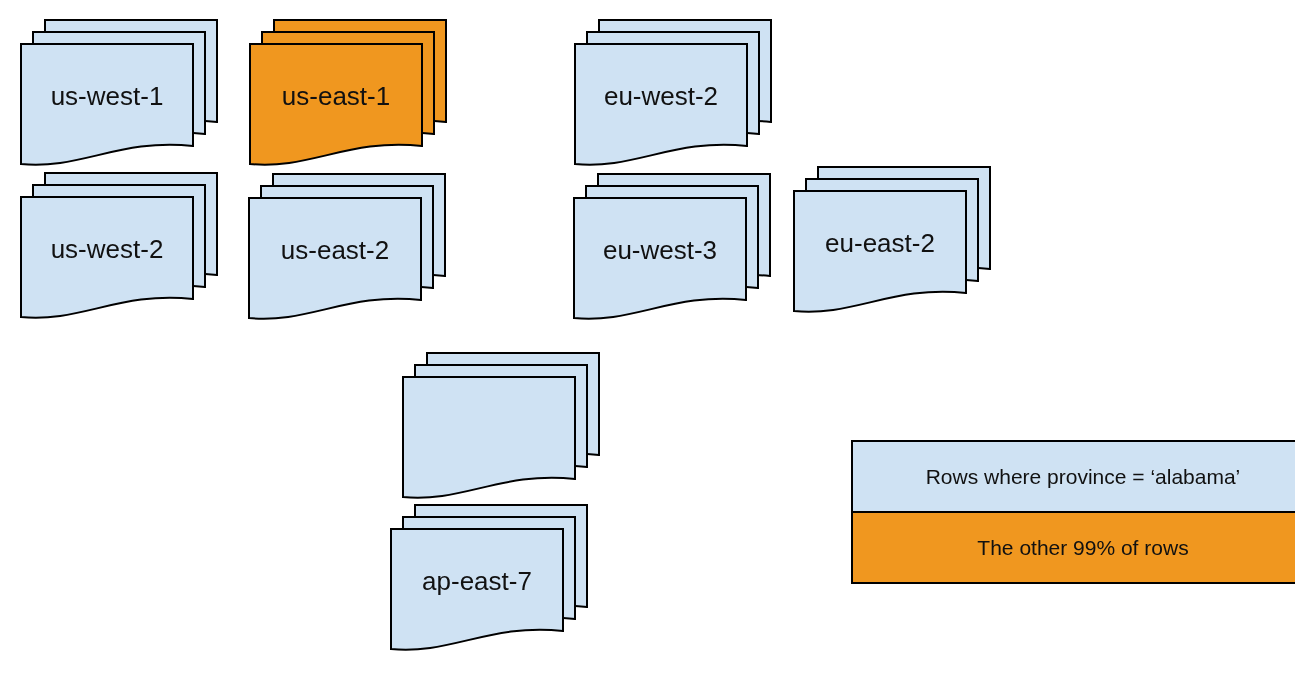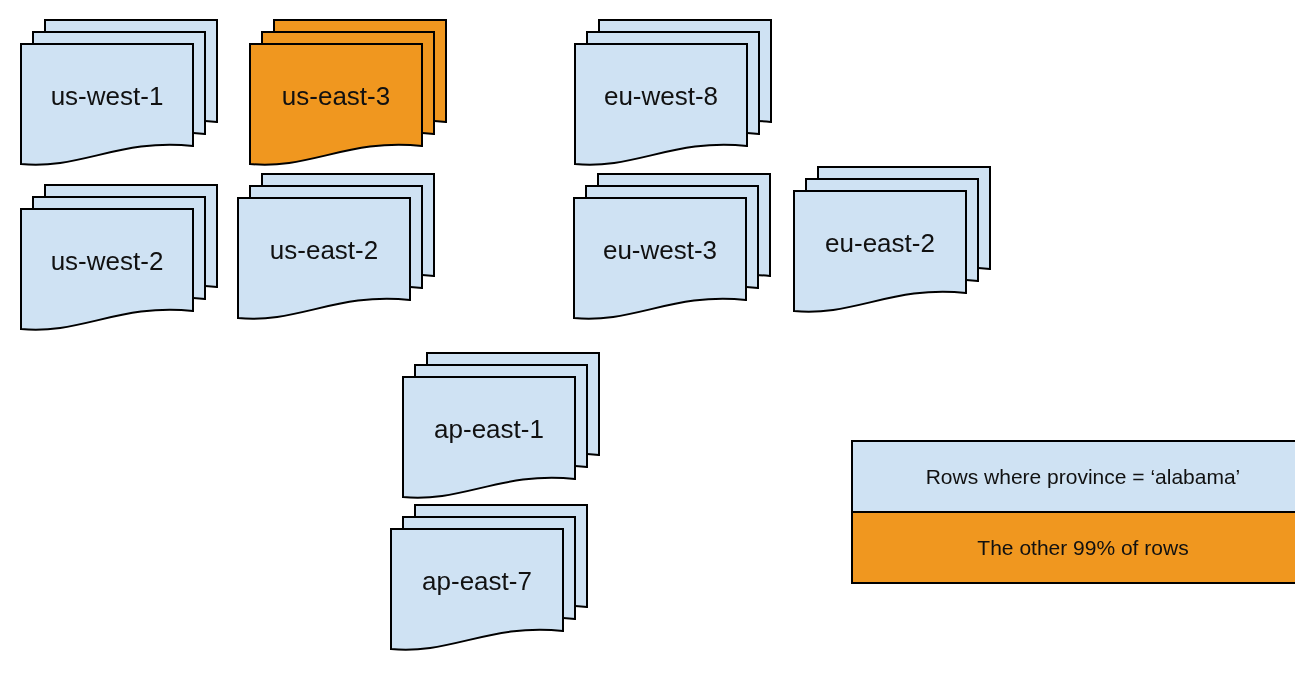--- a/index.html
+++ b/index.html
@@ -27,22 +27,22 @@
   .stack.orange use{fill:var(--c-orange);}
   .stack .label{
     position:absolute;left:0;top:24px;width:174px;height:106px;
     display:flex;align-items:center;justify-content:center;
     font-size:26px;line-height:1;letter-spacing:0;
   }
   .s0{left:20px;top:19px}
   .s1{left:249px;top:19px}
   .s2{left:574px;top:19px}
   .s3{left:806px;top:19px}
-  .s4{left:20px;top:184px}
-  .s5{left:237px;top:173px}
+  .s4{left:20px;top:172px}
+  .s5{left:248px;top:173px}
   .s6{left:573px;top:173px}
   .s7{left:793px;top:166px}
   .s8{left:402px;top:352px}
   .s9{left:390px;top:504px}
   
   .legend{
     position:absolute;left:803px;top:440px;width:464px;height:144px;
     border:2px solid var(--c-stroke);
     box-sizing:border-box;
     display:flex;flex-direction:column;margin-left:48px;
@@ -74,30 +74,30 @@
     </svg>
     <div class="label">us-west-1</div>
   </div>
 
   <div class="stack s1 orange">
     <svg width="198" height="150" viewBox="0 0 198 150">
       <use href="#docshape" x="24" y="0"></use>
       <use href="#docshape" x="12" y="12"></use>
       <use href="#docshape" x="0" y="24"></use>
     </svg>
-    <div class="label">us-east-3</div>
+    <div class="label">us-east-1</div>
   </div>
 
   <div class="stack s2 blue">
     <svg width="198" height="150" viewBox="0 0 198 150">
       <use href="#docshape" x="24" y="0"></use>
       <use href="#docshape" x="12" y="12"></use>
       <use href="#docshape" x="0" y="24"></use>
     </svg>
-    <div class="label">eu-west-8</div>
+    <div class="label">eu-west-2</div>
   </div>
 
 
   <div class="stack s4 blue">
     <svg width="198" height="150" viewBox="0 0 198 150">
       <use href="#docshape" x="24" y="0"></use>
       <use href="#docshape" x="12" y="12"></use>
       <use href="#docshape" x="0" y="24"></use>
     </svg>
     <div class="label">us-west-2</div>
@@ -129,21 +129,20 @@
     </svg>
     <div class="label">eu-east-2</div>
   </div>
 
   <div class="stack s8 blue">
     <svg width="198" height="150" viewBox="0 0 198 150">
       <use href="#docshape" x="24" y="0"></use>
       <use href="#docshape" x="12" y="12"></use>
       <use href="#docshape" x="0" y="24"></use>
     </svg>
-    <div class="label">ap-east-1</div>
   </div>
 
   <div class="stack s9 blue">
     <svg width="198" height="150" viewBox="0 0 198 150">
       <use href="#docshape" x="24" y="0"></use>
       <use href="#docshape" x="12" y="12"></use>
       <use href="#docshape" x="0" y="24"></use>
     </svg>
     <div class="label">ap-east-7</div>
   </div>

